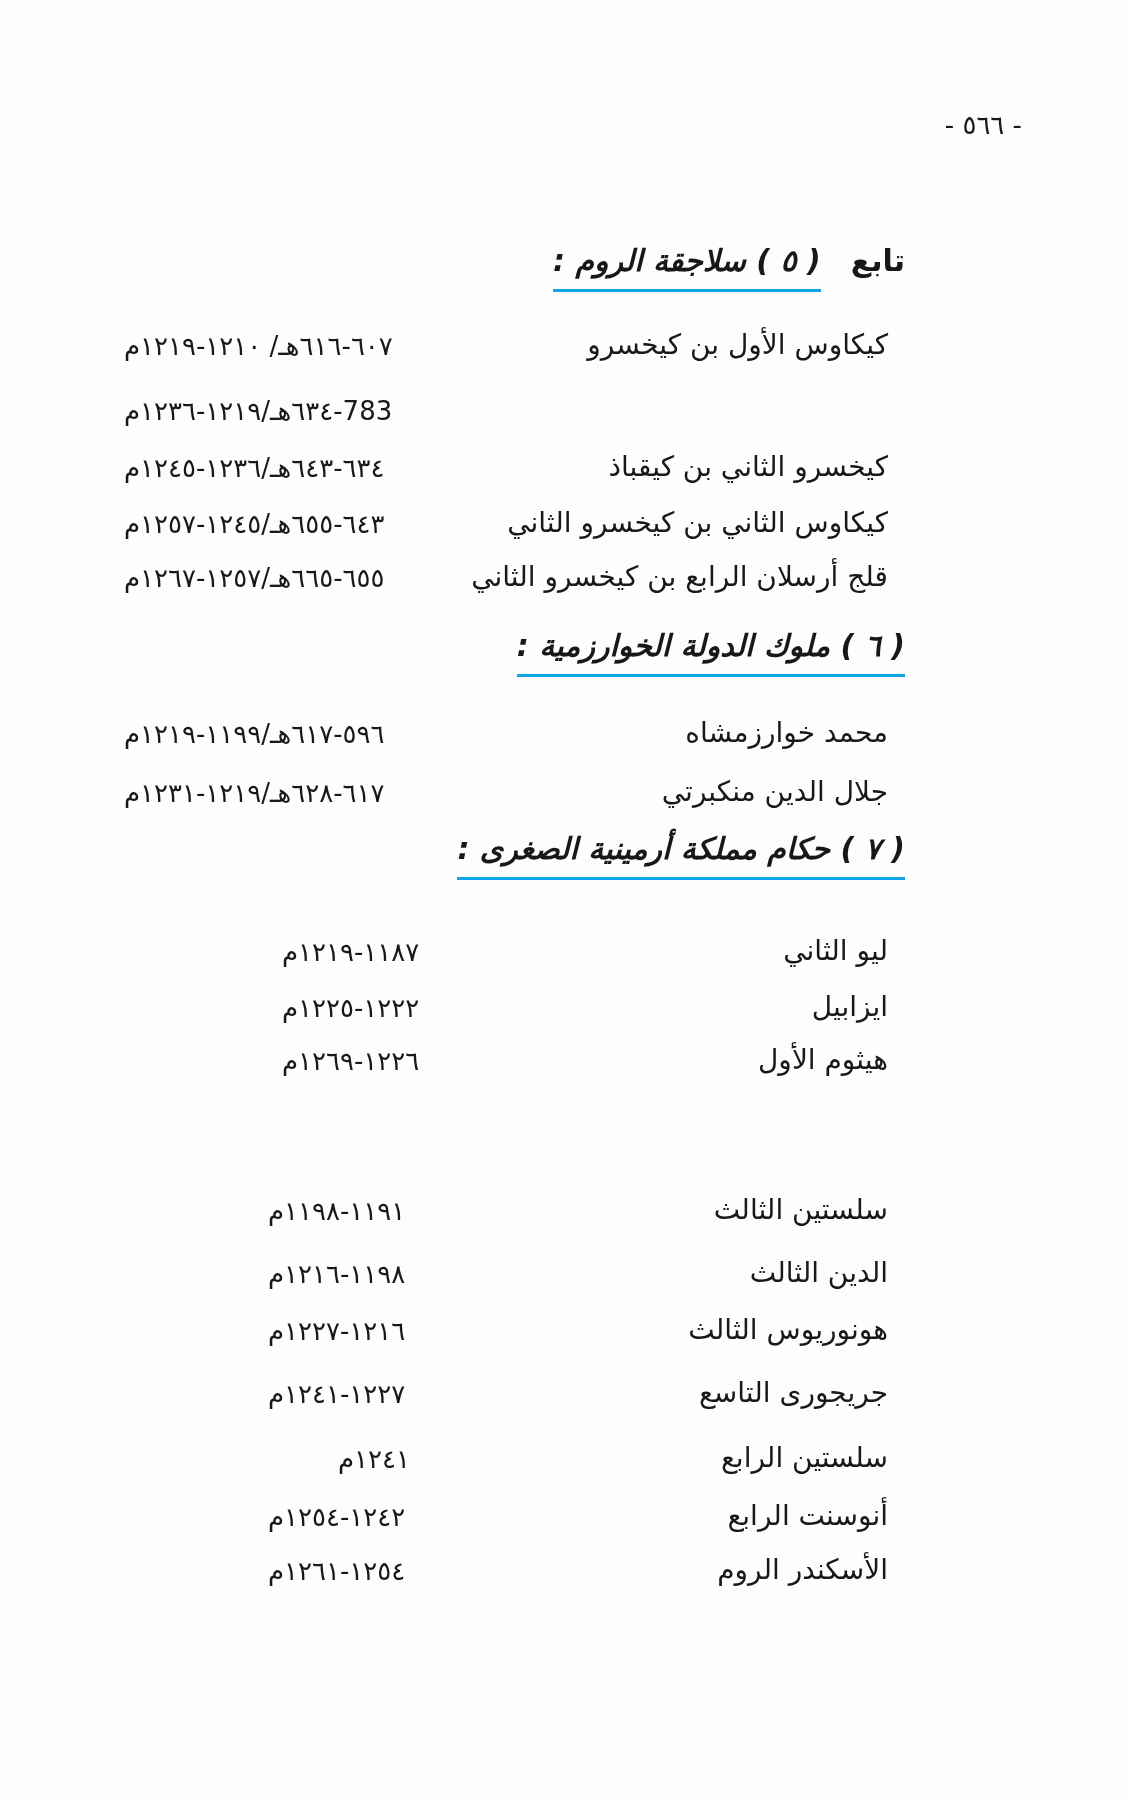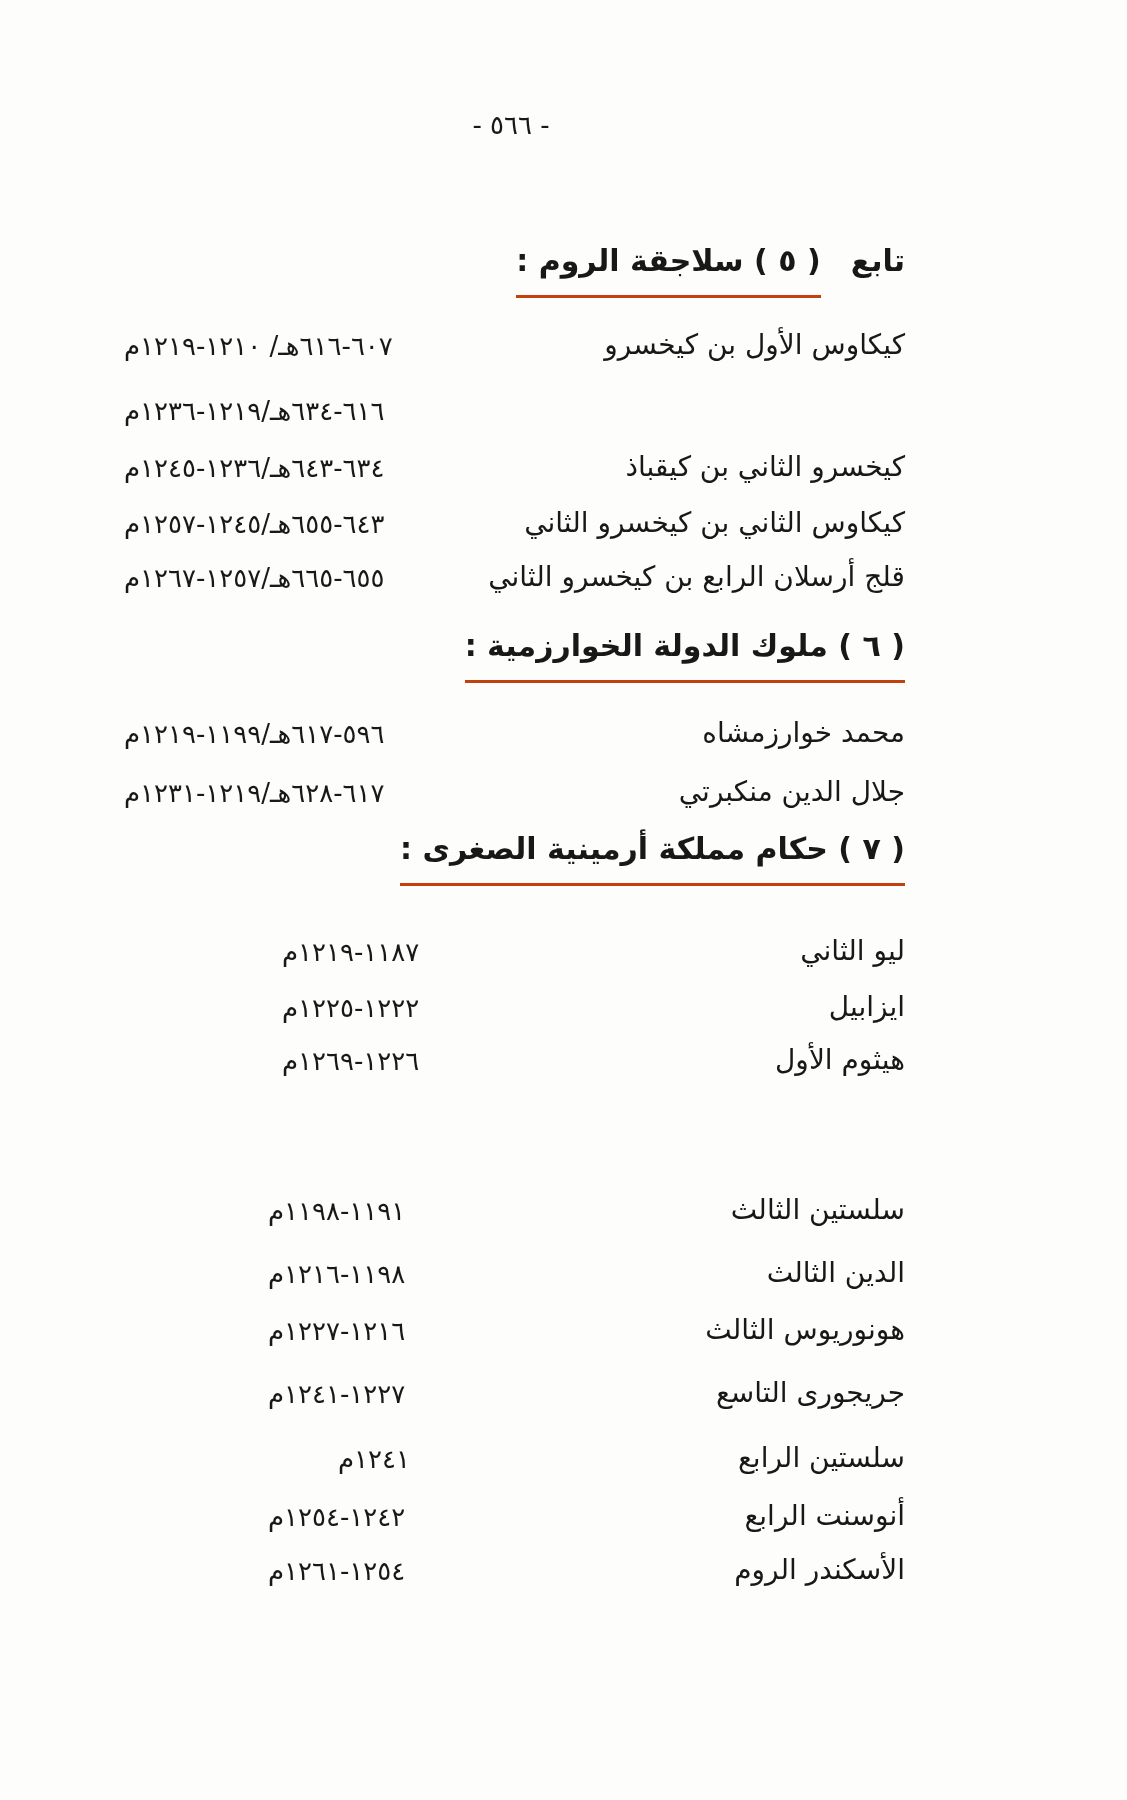--- a/index.html
+++ b/index.html
@@ -12,55 +12,56 @@
   }
   .page{
     position:relative;
     width:1127px;height:1800px;
     direction:rtl;
   }
   .page-number{
     position:absolute;
     top:110px;left:0;
     width:1022px;
-    text-align:center;
+    text-align:right;
     font-size:26px;
     letter-spacing:4px;
     white-space:nowrap;
   }
   .heading{
     position:absolute;
     left:110px;
     width:795px;
     direction:rtl;
     text-align:right;
     font-size:30px;
     font-weight:bold;
     white-space:nowrap;
   }
   .heading .prefix{
     display:inline-block;
     margin-left:30px;
   }
   .heading .h-underline{
     display:inline-block;
-    padding-bottom:17px;
-    border-bottom:3px solid #c2410c;
+    padding-bottom:11px;
+    border-bottom:3px solid #0ea5e9;
+    font-style:italic;
   }
   .row{
     position:absolute;
     left:110px;
     width:795px;
     height:44px;
     direction:rtl;
     font-size:28px;
   }
   .row .name{
     position:absolute;
-    right:0;top:0;
+    right:17px;top:0;
     white-space:nowrap;
   }
   .row .dates{
     position:absolute;
     top:3px;
     white-space:nowrap;
     font-size:26px;
     letter-spacing:2px;
     direction:rtl;
     text-align:center;
@@ -79,21 +80,21 @@
 
   <div class="heading" style="top:243px">
     <span class="prefix">تابع</span><span class="h-underline">( ٥ ) سلاجقة الروم :</span>
   </div>
 
   <div class="row" style="top:328px">
     <span class="name">كيكاوس الأول بن كيخسرو</span>
     <span class="dates pos-a">٦٠٧-٦١٦هـ/ ١٢١٠-١٢١٩م</span>
   </div>
   <div class="row" style="top:393px">
-    <span class="dates pos-a">٦١٦-٦٣٤هـ/١٢١٩-١٢٣٦م</span>
+    <span class="dates pos-a">783-٦٣٤هـ/١٢١٩-١٢٣٦م</span>
   </div>
   <div class="row" style="top:450px">
     <span class="name">كيخسرو الثاني بن كيقباذ</span>
     <span class="dates pos-a">٦٣٤-٦٤٣هـ/١٢٣٦-١٢٤٥م</span>
   </div>
   <div class="row" style="top:506px">
     <span class="name">كيكاوس الثاني بن كيخسرو الثاني</span>
     <span class="dates pos-a">٦٤٣-٦٥٥هـ/١٢٤٥-١٢٥٧م</span>
   </div>
   <div class="row" style="top:560px">

